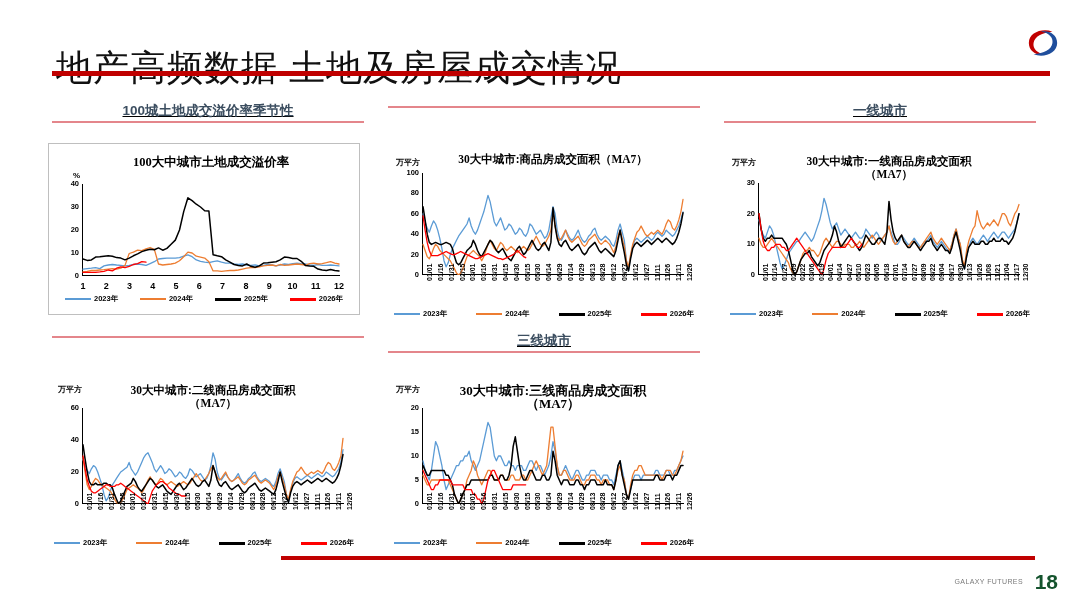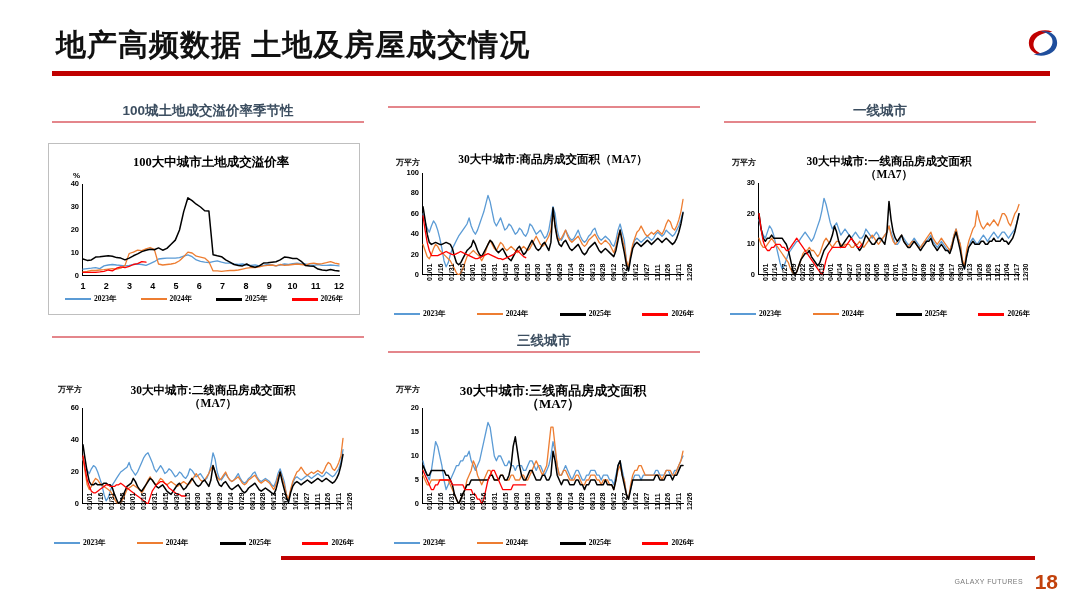--- a/index.html
+++ b/index.html
@@ -3,39 +3,39 @@
 <meta charset="utf-8">
 <style>
   html,body{margin:0;padding:0;}
   body{
     width:1080px;height:608px;background:#ffffff;
     font-family:"Liberation Sans","DejaVu Sans",sans-serif;
     overflow:hidden;position:relative;
   }
   
   .slide-title{
-    position:absolute;left:56px;top:25px;
-    font-size:30px;font-weight:bold;color:#111111;
+    position:absolute;left:56px;top:44px;
+    font-size:36px;font-weight:normal;color:#111111;
     letter-spacing:1px;white-space:nowrap;
   }
   .title-rule{
     position:absolute;left:52px;top:71px;width:998px;height:5px;
     background:#C00000;
   }
   .brand{
     position:absolute;right:18px;top:26px;
     display:flex;align-items:center;gap:9px;
   }
   .brand-mark{width:38px;height:34px;flex:0 0 auto;}
   .brand-text{
     font-size:27px;font-weight:bold;color:#1A1A1A;letter-spacing:1px;
     white-space:nowrap;
   }
   
-  .sec-head{position:absolute;}
+  .sec-head{position:absolute;text-decoration:underline;}
   .sec-head .lbl{
     font-size:13.5px;font-weight:bold;color:#3C4E60;
     text-align:center;white-space:nowrap;line-height:15px;
   }
   .sec-head .rule{margin-top:3px;height:1.6px;background:#E4868B;width:100%;}
   
   .panel{position:absolute;background:#fff;}
   .panel.boxed{border:1px solid #BFBFBF;}
   .ch-title{
     text-align:center;font-weight:bold;color:#000;
@@ -55,37 +55,37 @@
   .xlabels{position:absolute;}
   .xlab{
     position:absolute;font-size:7px;font-weight:bold;color:#000;
     transform:rotate(-90deg);transform-origin:left top;
     white-space:nowrap;line-height:7px;
   }
   .xlab-flat{
     position:absolute;font-size:9px;font-weight:bold;color:#000;
     text-align:center;line-height:9px;
   }
-  .legend{position:absolute;display:flex;justify-content:space-between;font-family:Liberation Serif, serif;}
+  .legend{position:absolute;display:flex;justify-content:space-between;}
   .lg-item{display:flex;align-items:center;gap:3px;}
   .lg-swatch{width:26px;height:2.4px;flex:0 0 auto;}
   .lg-text{font-size:7.5px;font-weight:bold;color:#000;white-space:nowrap;}
   
   .foot-rule{
     position:absolute;left:281px;top:556px;width:754px;height:4px;
     background:#C00000;
   }
   .foot-brand{
     position:absolute;right:57px;top:578px;
     font-family:Liberation Sans, sans-serif;
     font-size:7px;color:#7A7A7A;letter-spacing:.4px;white-space:nowrap;
   }
   .page-no{
     position:absolute;right:22px;top:570px;
-    font-size:21px;font-weight:bold;color:#c2410c;
+    font-size:21px;font-weight:bold;color:#14532d;
   }
 </style>
 </head>
 <body>
 
 <div class="slide-title">地产高频数据  土地及房屋成交情况</div>
 <div class="title-rule"></div>
 
 <div class="brand">
   <svg class="brand-mark" viewBox="0 0 40 36">

